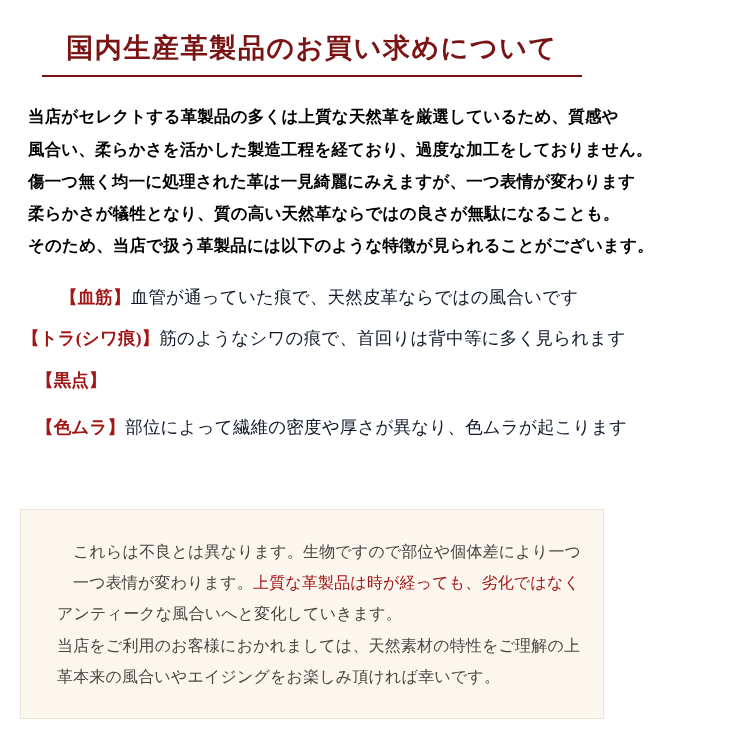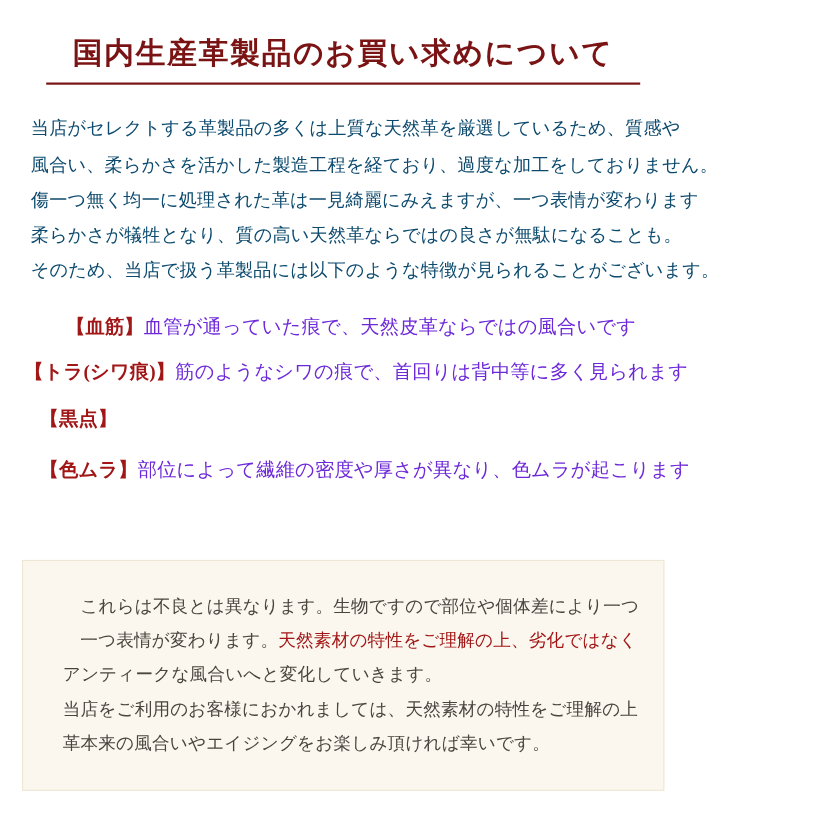--- a/index.html
+++ b/index.html
@@ -36,22 +36,23 @@
     padding-bottom: 9px;
     border-bottom: 2px solid #7a1313;
     margin: 0 14px;
   }
 
   
   .intro {
     margin: 24px 28px 0 28px;
     font-size: 16.5px;
     line-height: 1.95;
-    color: #0c4a6e;
+    color: #000000;
     letter-spacing: 0.01em;
+    font-weight: bold;
   }
   .intro p {
     margin: 0;
     white-space: nowrap;
   }
 
   
   .features {
     margin: 22px 18px 0 18px;
   }
@@ -63,21 +64,21 @@
     line-height: 1.55;
     margin: 0 0 14px 0;
     white-space: nowrap;
   }
   .feature-row .tag {
     color: #a11616;
     font-weight: bold;
     letter-spacing: 0.01em;
   }
   .feature-row .desc {
-    color: #6d28d9;
+    color: #0f172a;
     letter-spacing: 0.01em;
   }
   .row-indent-1 { padding-left: 42px; text-align: center; }
   .row-indent-2 { padding-left: 4px; }
   .row-indent-3 { padding-left: 18px; text-align: right; }
   .row-indent-4 { padding-left: 18px; margin-top: 20px; }
 
   
   .note-box {
     position: absolute;
@@ -139,19 +140,19 @@
 
     <div class="feature-row row-indent-4">
       <span class="tag">【色ムラ】</span>
       <span class="desc">部位によって繊維の密度や厚さが異なり、色ムラが起こります</span>
     </div>
 
   </div>
 
   <div class="note-box">
     <p class="indent">これらは不良とは異なります。生物ですので部位や個体差により一つ</p>
-    <p class="indent"><span>一つ表情が変わります。</span><span class="em-red">天然素材の特性をご理解の上、劣化ではなく</span></p>
+    <p class="indent"><span>一つ表情が変わります。</span><span class="em-red">上質な革製品は時が経っても、劣化ではなく</span></p>
     <p class="em-red">アンティークな風合いへと変化していきます。</p>
     <p>当店をご利用のお客様におかれましては、天然素材の特性をご理解の上</p>
     <p>革本来の風合いやエイジングをお楽しみ頂ければ幸いです。</p>
   </div>
 
 </div>
 
 </body></html>

